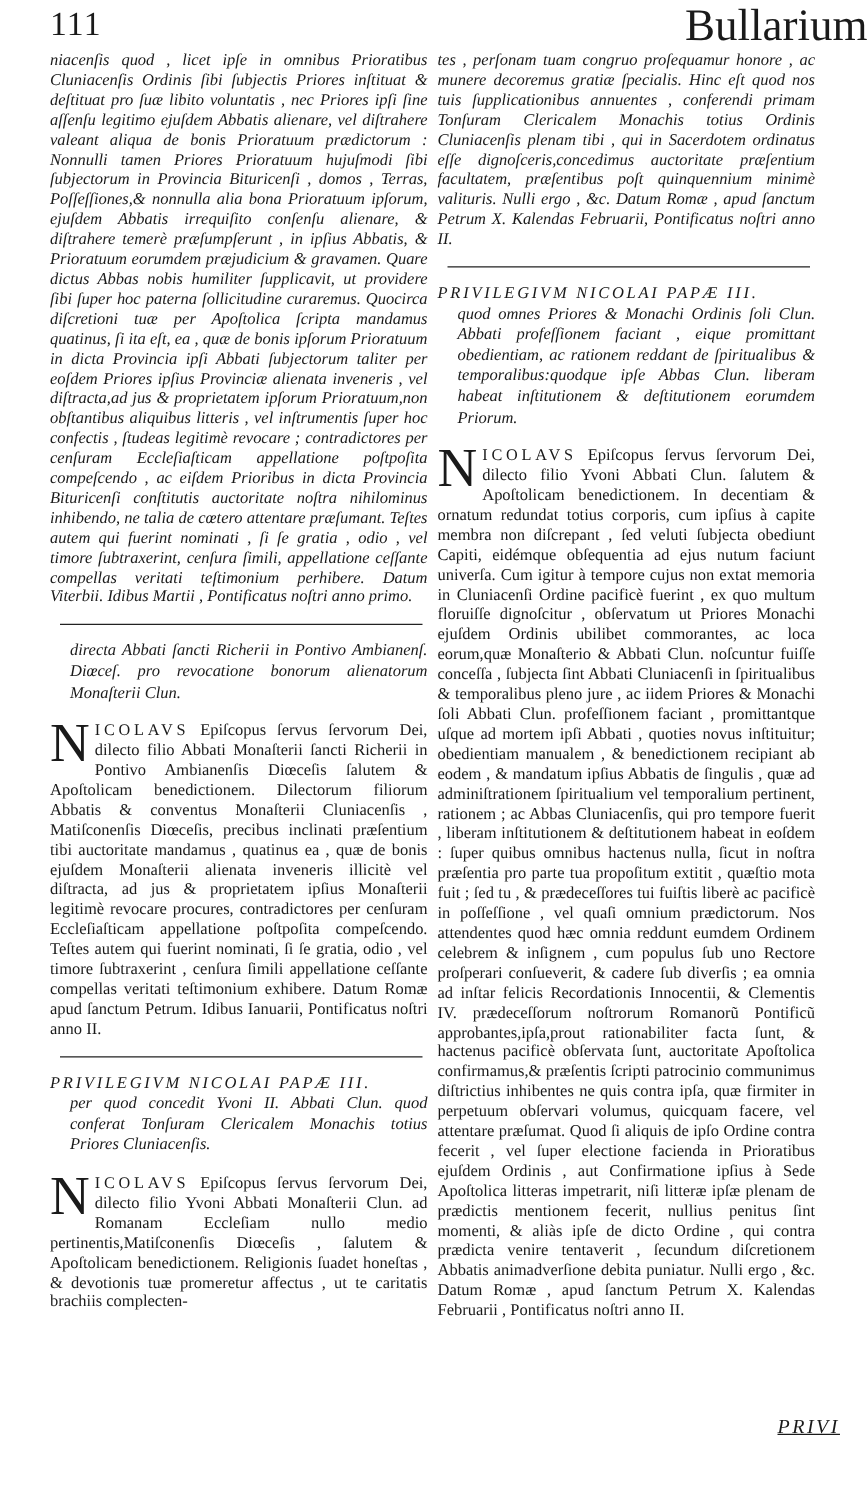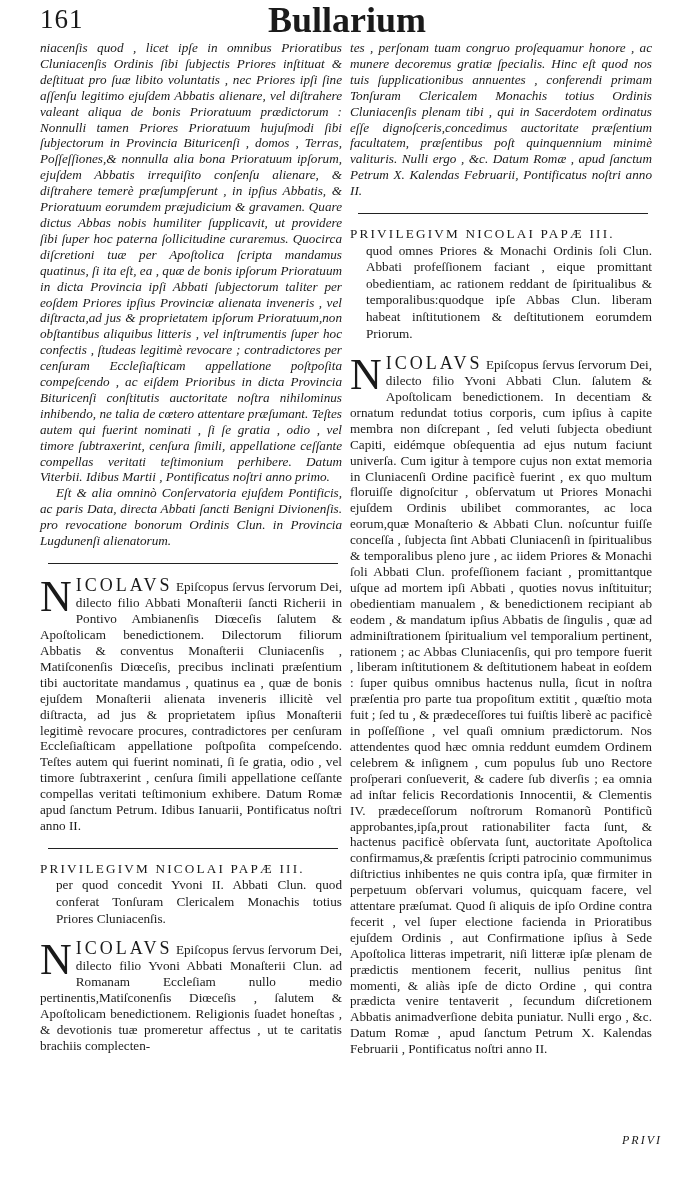--- a/index.html
+++ b/index.html
@@ -1,44 +1,44 @@
 <!DOCTYPE html>
 <html><head>
 <meta charset="utf-8">
 <style>
   html, body { margin:0; padding:0; background:#ffffff; }
   body { width:694px; height:1189px; position:relative; overflow:hidden; color:#1a1a1a;
          font-family:"Liberation Serif", "DejaVu Serif", serif; }
   .page-number { position:absolute; left:40px; top:4px; font-size:27px; line-height:30px; letter-spacing:1px; }
-  .running-head { position:absolute; left:0; width:694px; top:0px; text-align:center; font-size:36px; line-height:40px;font-weight:bold; }
+  .running-head { position:absolute; left:0; width:694px; top:0px; text-align:right; font-size:36px; line-height:40px; }
   .col { position:absolute; top:40px; width:302px; font-size:13.2px; line-height:15.9px; text-align:justify; }
   .col.left { left:40px; }
   .col.right { left:350px; }
   .para { margin:0;font-style:italic; }
   .rule { border:none; border-top:1.6px solid #222; margin:14px 4px 12px 8px; height:0; }
-  .rubric { font-size:13.2px; line-height:16.6px; margin:0 0 14px 0; text-align:left; }
+  .rubric { font-style:italic; font-size:13.2px; line-height:16.6px; margin:0 0 14px 0; text-align:left; }
   .rubric .rub-first { letter-spacing:2.2px; display:block; }
   .rubric .rub-rest { display:block; padding-left:16px; text-align:justify; }
   .note { font-style:italic; text-indent:16px; margin:0; line-height:16px; }
   .letter { margin:0; position:relative; }
   .dropcap { float:left; font-size:44px; line-height:34px; margin:2px 4px 0 0; font-weight:normal; }
-  .smallcaps { letter-spacing:3px; font-size:18px; }
-  .catchword { position:absolute; left:622px; top:1133px; font-style:italic; font-size:12px; letter-spacing:2px; }
+  .smallcaps { letter-spacing:3px; font-size:13px; }
+  .catchword { position:absolute; left:622px; top:1133px; font-style:italic; font-size:16px; letter-spacing:2px;text-decoration:underline; }
 </style>
 </head>
 <body>
 
-<div class="page-number">161</div>
+<div class="page-number">111</div>
 <div class="running-head">Bullarium</div>
 
 <div class="col left">
   <p class="para">niacenſis quod , licet ipſe in omnibus Prioratibus Cluniacenſis Ordinis ſibi ſubjectis Priores inſtituat &amp; deſtituat pro ſuæ libito voluntatis , nec Priores ipſi ſine aſſenſu legitimo ejuſdem Abbatis alienare, vel diſtrahere valeant aliqua de bonis Prioratuum prædictorum : Nonnulli tamen Priores Prioratuum hujuſmodi ſibi ſubjectorum in Provincia Bituricenſi , domos , Terras, Poſſeſſiones,&amp; nonnulla alia bona Prioratuum ipſorum, ejuſdem Abbatis irrequiſito conſenſu alienare, &amp; diſtrahere temerè præſumpſerunt , in ipſius Abbatis, &amp; Prioratuum eorumdem præjudicium &amp; gravamen. Quare dictus Abbas nobis humiliter ſupplicavit, ut providere ſibi ſuper hoc paterna ſollicitudine curaremus. Quocirca diſcretioni tuæ per Apoſtolica ſcripta mandamus quatinus, ſi ita eſt, ea , quæ de bonis ipſorum Prioratuum in dicta Provincia ipſi Abbati ſubjectorum taliter per eoſdem Priores ipſius Provinciæ alienata inveneris , vel diſtracta,ad jus &amp; proprietatem ipſorum Prioratuum,non obſtantibus aliquibus litteris , vel inſtrumentis ſuper hoc confectis , ſtudeas legitimè revocare ; contradictores per cenſuram Eccleſiaſticam appellatione poſtpoſita compeſcendo , ac eiſdem Prioribus in dicta Provincia Bituricenſi conſtitutis auctoritate noſtra nihilominus inhibendo, ne talia de cœtero attentare præſumant. Teſtes autem qui fuerint nominati , ſi ſe gratia , odio , vel timore ſubtraxerint, cenſura ſimili, appellatione ceſſante compellas veritati teſtimonium perhibere. Datum Viterbii. Idibus Martii , Pontificatus noſtri anno primo.</p>
-  <p class="note">Eſt &amp; alia omninò Conſervatoria ejuſdem Pontificis, ac paris Data, directa Abbati ſancti Benigni Divionenſis. pro revocatione bonorum Ordinis Clun. in Provincia Lugdunenſi alienatorum.</p>
   <hr class="rule">
   <div class="rubric">
+    <span class="rub-rest">directa Abbati ſancti Richerii in Pontivo Ambianenſ. Diœceſ. pro revocatione bonorum alienatorum Monaſterii Clun.</span>
   </div>
   <p class="letter"><span class="dropcap">N</span><span class="smallcaps">ICOLAVS</span><span> Epiſcopus ſervus ſervorum Dei, dilecto filio Abbati Monaſterii ſancti Richerii in Pontivo Ambianenſis Diœceſis ſalutem &amp; Apoſtolicam benedictionem. Dilectorum filiorum Abbatis &amp; conventus Monaſterii Cluniacenſis , Matiſconenſis Diœceſis, precibus inclinati præſentium tibi auctoritate mandamus , quatinus ea , quæ de bonis ejuſdem Monaſterii alienata inveneris illicitè vel diſtracta, ad jus &amp; proprietatem ipſius Monaſterii legitimè revocare procures, contradictores per cenſuram Eccleſiaſticam appellatione poſtpoſita compeſcendo. Teſtes autem qui fuerint nominati, ſi ſe gratia, odio , vel timore ſubtraxerint , cenſura ſimili appellatione ceſſante compellas veritati teſtimonium exhibere. Datum Romæ apud ſanctum Petrum. Idibus Ianuarii, Pontificatus noſtri anno II.</span></p>
   <hr class="rule">
   <div class="rubric">
     <span class="rub-first">PRIVILEGIVM NICOLAI PAPÆ III.</span>
     <span class="rub-rest">per quod concedit Yvoni II. Abbati Clun. quod conferat Tonſuram Clericalem Monachis totius Priores Cluniacenſis.</span>
   </div>
   <p class="letter"><span class="dropcap">N</span><span class="smallcaps">ICOLAVS</span><span> Epiſcopus ſervus ſervorum Dei, dilecto filio Yvoni Abbati Monaſterii Clun. ad Romanam Eccleſiam nullo medio pertinentis,Matiſconenſis Diœceſis , ſalutem &amp; Apoſtolicam benedictionem. Religionis ſuadet honeſtas , &amp; devotionis tuæ promeretur affectus , ut te caritatis brachiis complecten-</span></p>
 </div>
 

